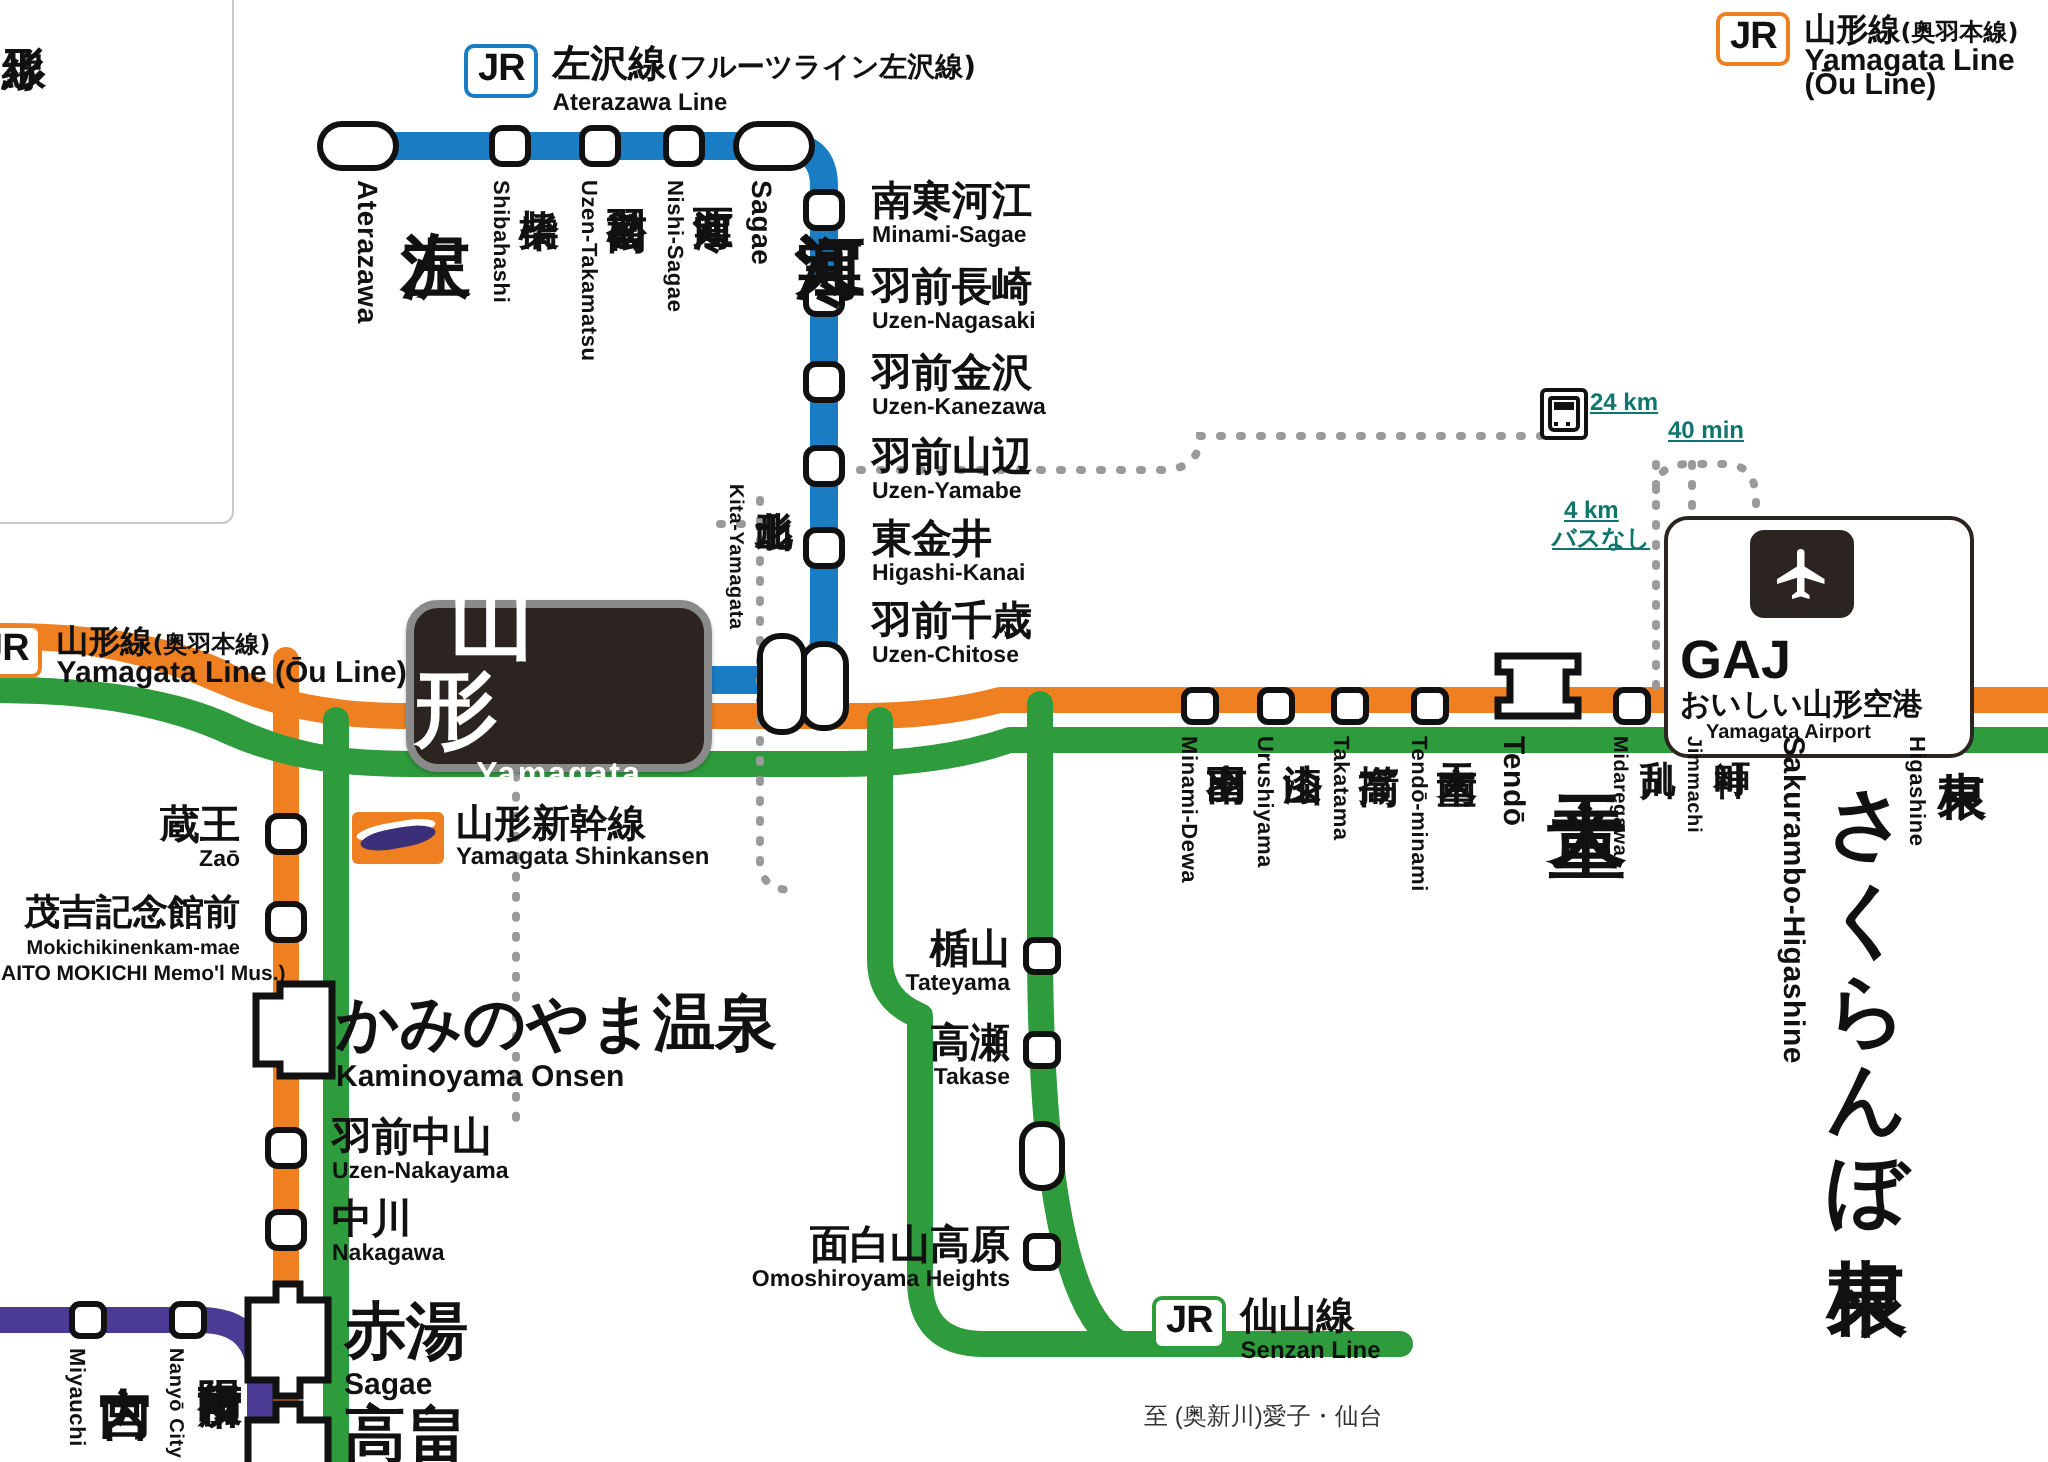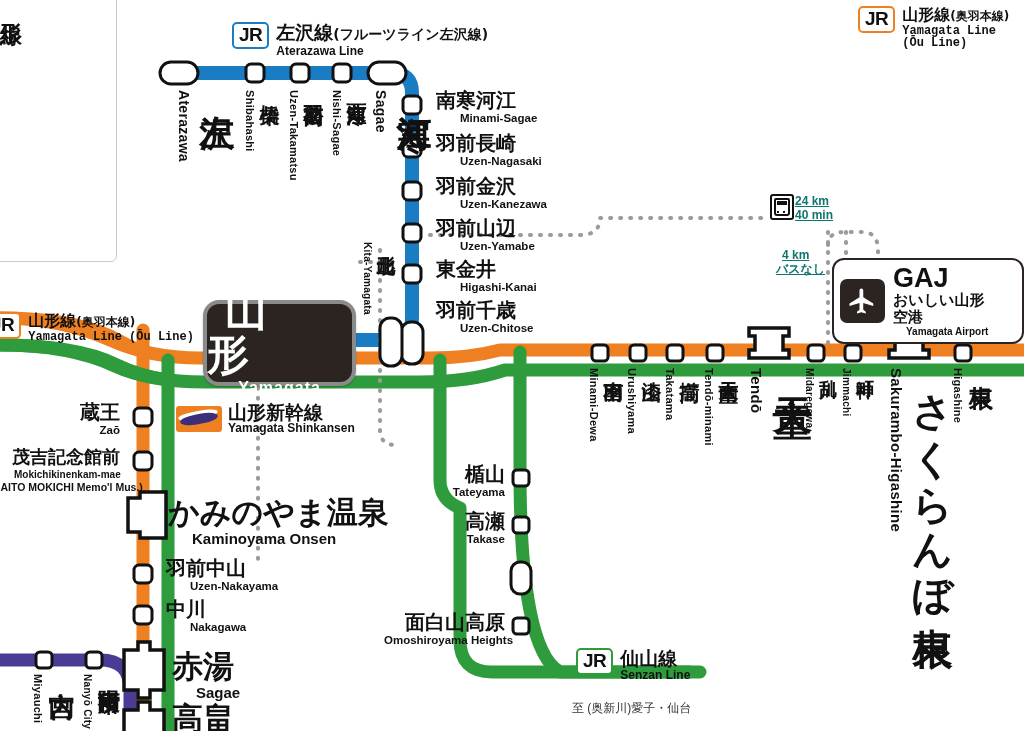--- a/index.html
+++ b/index.html
@@ -9,21 +9,21 @@
 
   
   .lbl{position:absolute;white-space:nowrap;color:#1a1a1a;}
   .v{writing-mode:vertical-rl;text-orientation:upright;white-space:nowrap;}
   .jp{font-family:"DejaVu Sans","Liberation Sans",sans-serif;font-weight:700;letter-spacing:0px;}
   .rom{font-family:"Liberation Sans","DejaVu Sans",sans-serif;font-weight:700;}
 
   
   .stn-h{position:absolute;white-space:nowrap;}
   .stn-h .jp{display:block;font-size:20px;line-height:21px;color:#111;}
-  .stn-h .rom{display:block;font-size:11.5px;line-height:13px;color:#111;margin-top:1px;margin-left:24px;}
+  .stn-h .rom{display:block;font-size:11.5px;line-height:13px;color:#111;margin-top:1px;}
   .stn-h.huge .jp{font-size:31px;line-height:33px;}
   .stn-h.huge .rom{font-size:15px;line-height:17px;}
   .stn-h.r{text-align:right;}
   .stn-h .sub{display:block;font-size:10.5px;line-height:12px;color:#111;font-family:"Liberation Sans",sans-serif;font-weight:700;}
 
   
   .stn-v{position:absolute;display:flex;flex-direction:row-reverse;align-items:flex-start;}
   .stn-v .jp{writing-mode:vertical-rl;text-orientation:upright;font-size:20px;letter-spacing:0.5px;color:#111;}
   .stn-v .rom{writing-mode:vertical-rl;font-size:11px;color:#111;letter-spacing:0.3px;margin-right:1px;padding-top:2px;}
   .stn-v.huge .jp{font-size:35px;}
@@ -36,32 +36,32 @@
   .jrbox{border:2.5px solid #1a7dc4;border-radius:5px;padding:1px 5px 2px 5px;background:#fff;
          font-family:"Liberation Sans",sans-serif;font-weight:700;font-size:19px;line-height:20px;color:#111;letter-spacing:-0.5px;}
   .jrbox.green{border-color:#2e9b3c;}
   .jrbox.orange{border-color:#ee8022;}
   .jrtexts{padding-top:0px;}
   .jrtexts .jp{display:block;font-size:19px;line-height:21px;color:#111;}
   .jrtexts .jp .small{font-size:14px;}
   .jrtexts .rom{display:block;font-size:12px;line-height:13px;color:#111;}
   .jrtexts.sm .jp{font-size:16px;line-height:18px;}
   .jrtexts.sm .jp .small{font-size:12px;}
-  .jrtexts.sm .rom{font-size:12px;line-height:12px;font-family:Liberation Mono, monospace;}
+  .jrtexts.sm .rom{font-size:15px;line-height:12px;}
 
   
   .plate{position:absolute;background:#2b2420;border:4px solid #8a8a8a;border-radius:16px;
          display:flex;flex-direction:column;align-items:center;justify-content:center;
          box-shadow:0 1px 2px rgba(0,0,0,.25);}
   .plate .jp{color:#fff;font-size:42px;line-height:44px;letter-spacing:18px;text-indent:18px;font-weight:700;}
   .plate .rom{color:#fff;font-size:16px;line-height:18px;font-weight:700;letter-spacing:1px;margin-top:2px;}
 
   
   .airplate{position:absolute;background:#fff;border:2.5px solid #2b2420;border-radius:12px;
-            display:flex;align-items:center;gap:8px;padding:5px 24px 5px 6px;}
+            display:flex;align-items:center;gap:8px;padding:5px 24px 5px 6px;flex-direction:column;}
   .airplate .iconbox{background:#2b2420;border-radius:7px;width:52px;height:44px;display:flex;align-items:center;justify-content:center;}
   .airplate .code{font-size:27px;line-height:27px;font-weight:700;color:#111;letter-spacing:0px;}
   .airplate .jp{font-size:15px;line-height:17px;font-weight:700;color:#111;}
   .airplate .rom{font-size:10px;line-height:11px;font-weight:700;color:#111;margin-left:13px;}
 
   
   .shink{position:absolute;display:flex;align-items:center;gap:6px;}
   .shink .logo{width:46px;height:26px;background:#ee8022;border-radius:3px;position:relative;overflow:hidden;}
   .shink .logo:after{content:"";position:absolute;left:4px;top:8px;width:38px;height:10px;background:#3b2f7a;
                      border-radius:50%/60%;transform:rotate(-10deg);}
@@ -234,21 +234,21 @@
       <div class="code">GAJ</div>
       <div class="jp">おいしい山形空港</div>
       <div class="rom">Yamagata Airport</div>
     </div>
   </div>
 
   <div class="busicon" style="left:770px;top:194px;">
     <div class="b"></div>
   </div>
   <div class="ann" style="left:795px;top:194px;">24 km</div>
-  <div class="ann" style="left:795px;top:208px;">40 min</div>
+  <div class="ann" style="left:834px;top:208px;">40 min</div>
   <div class="ann" style="left:782px;top:248px;">4 km</div>
   <div class="ann" style="left:776px;top:262px;">バスなし</div>
 
   <div class="stn-v huge" style="left:176px;top:88px;">
     <span class="jp">左沢</span>
     <span class="rom">Aterazawa</span>
   </div>
   <div class="stn-v" style="left:244px;top:88px;">
     <span class="jp">柴橋</span>
     <span class="rom">Shibahashi</span>

